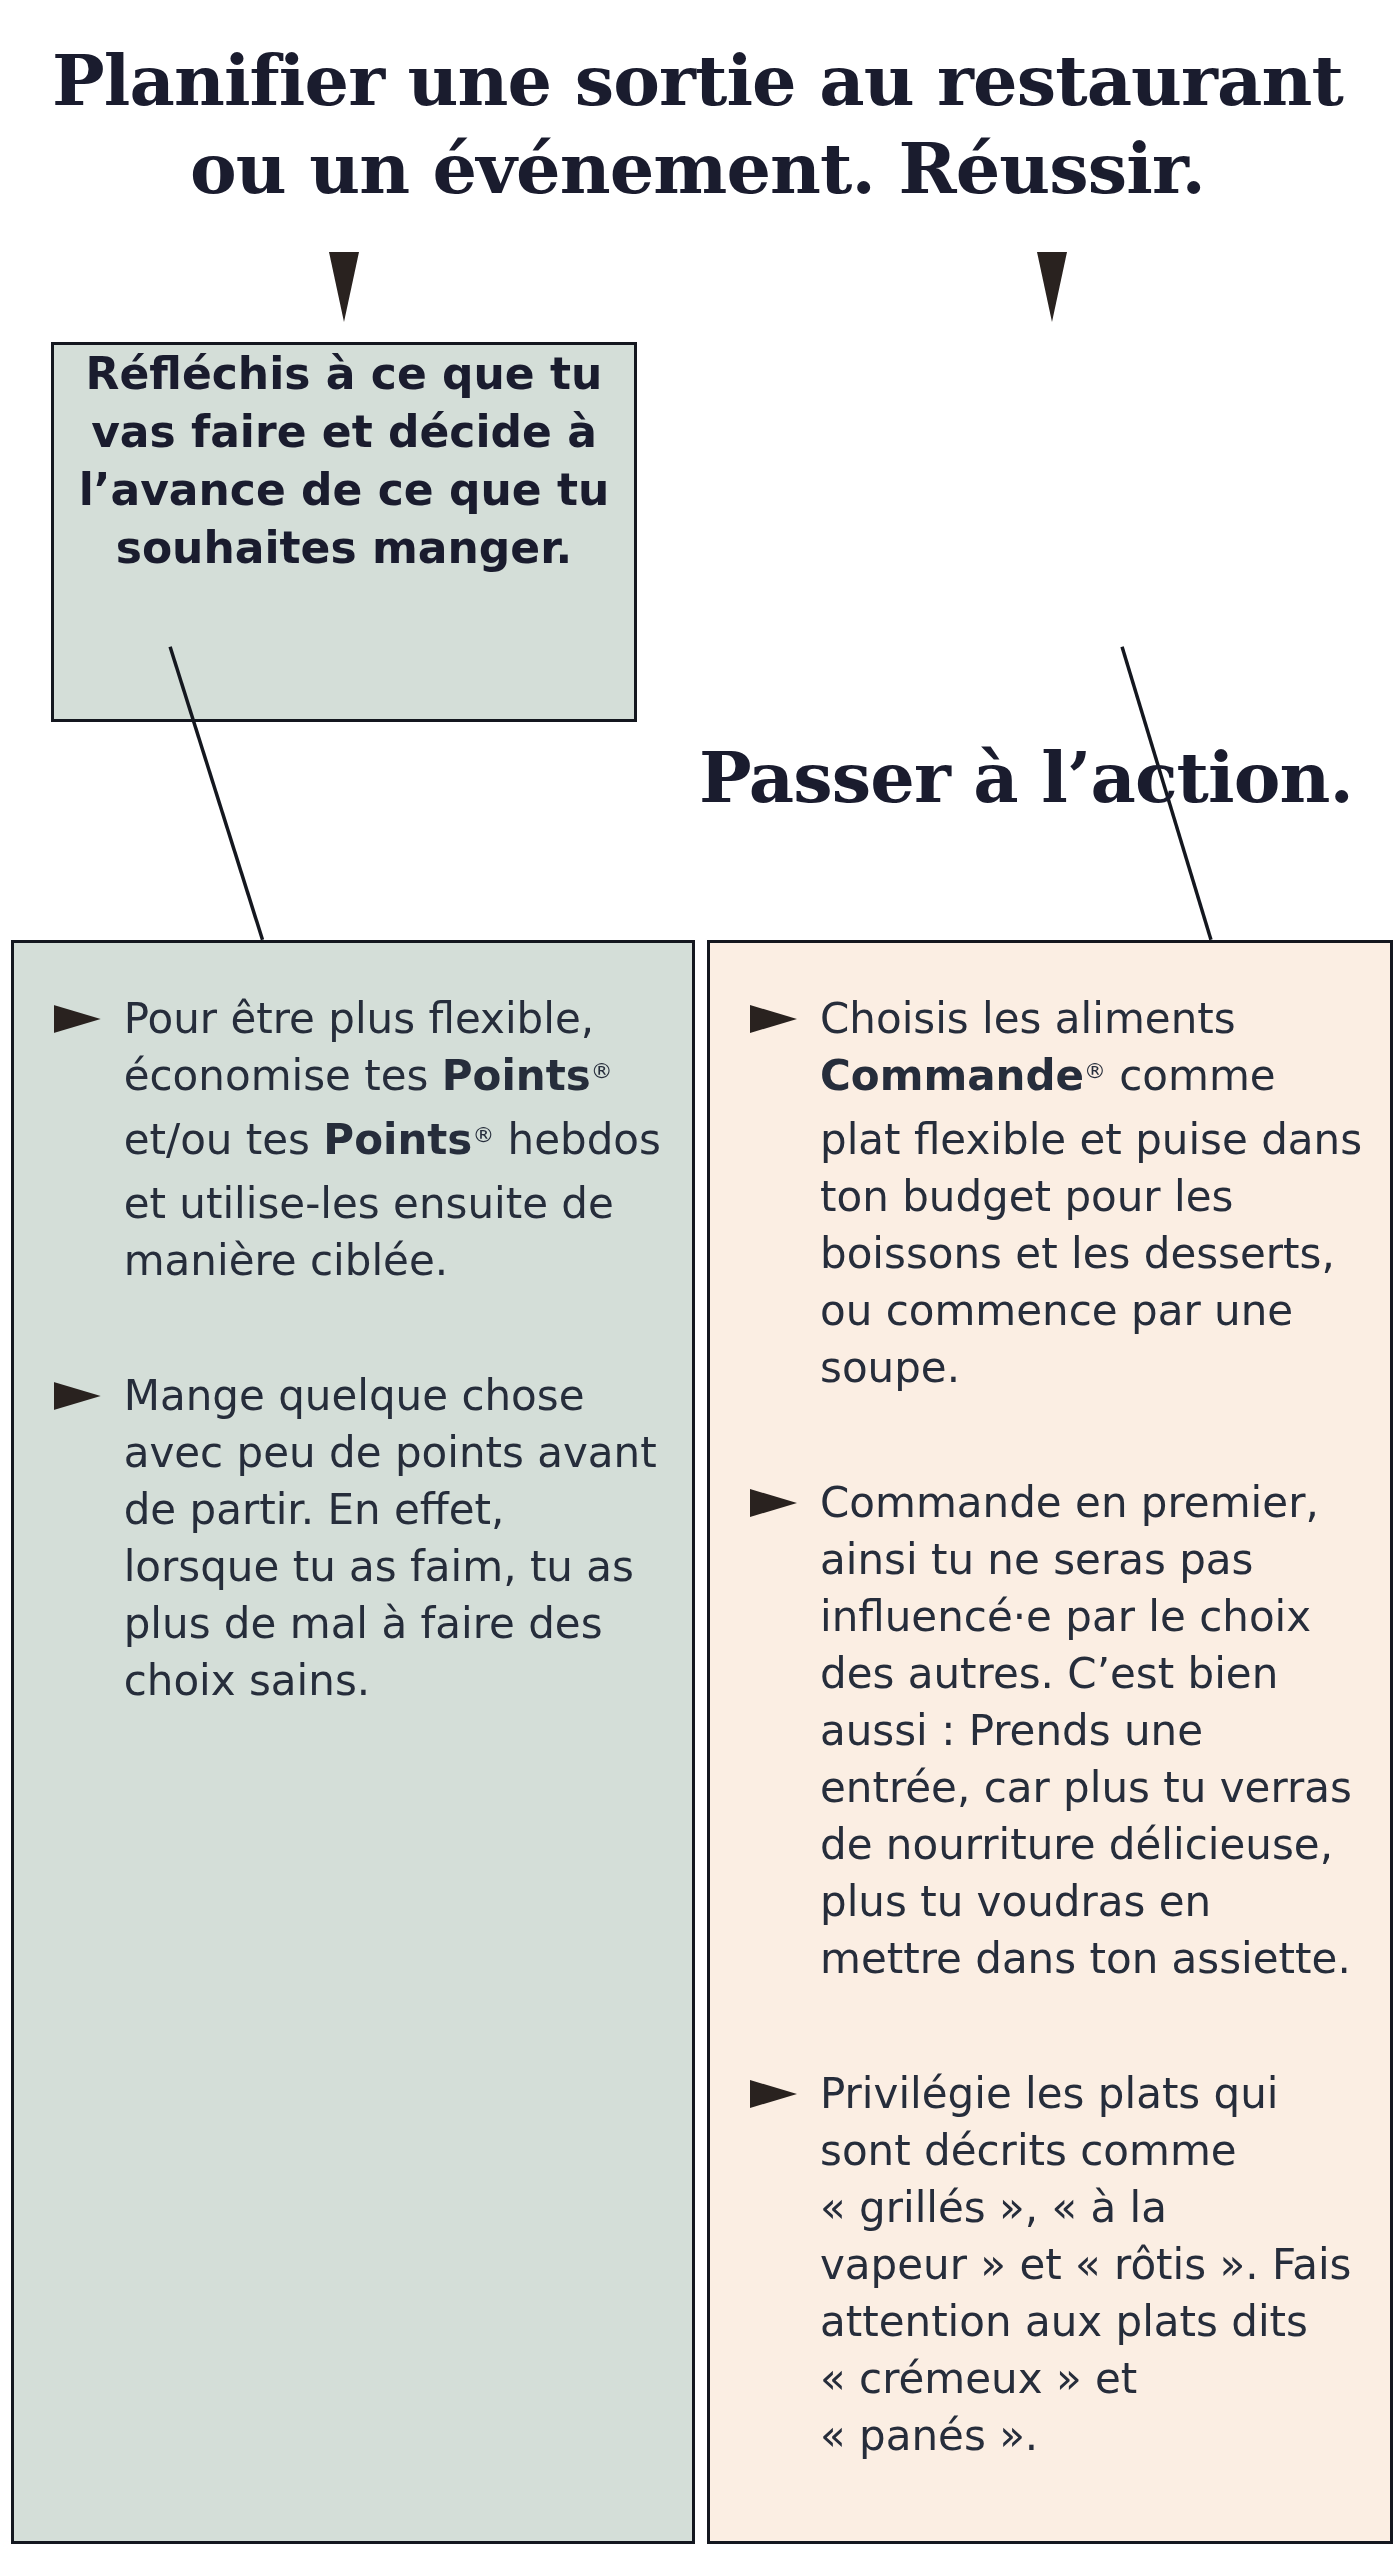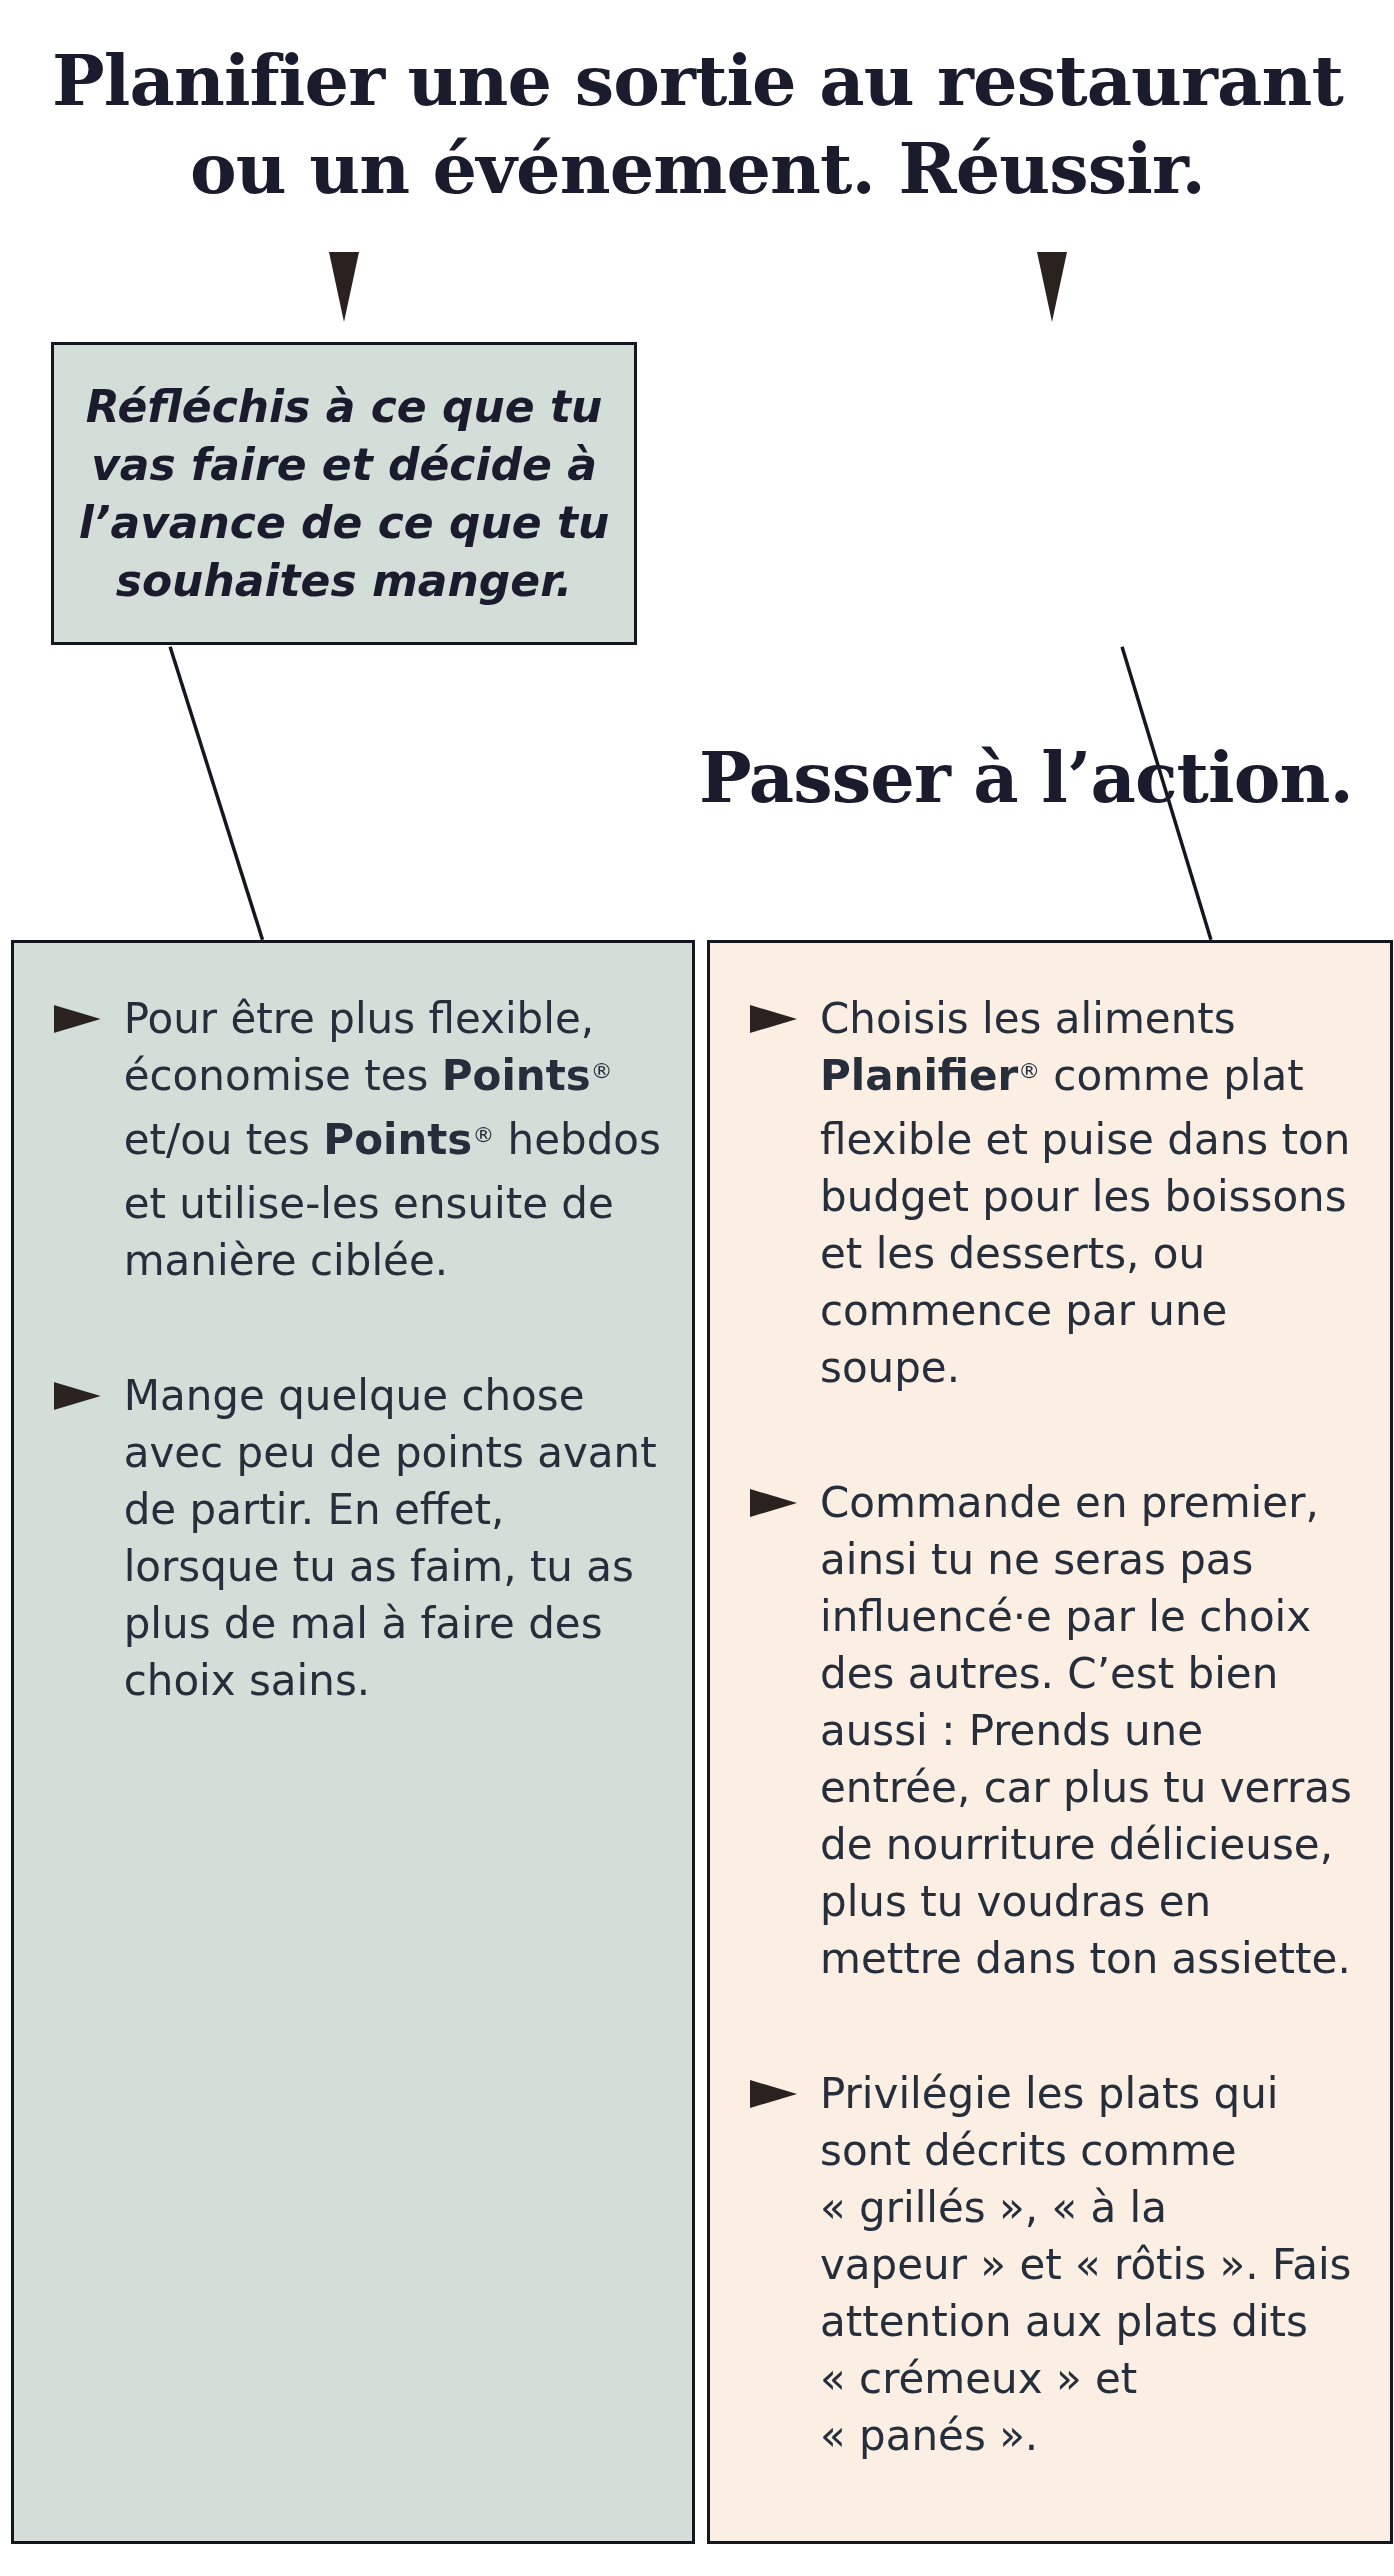--- a/index.html
+++ b/index.html
@@ -29,23 +29,23 @@
   
   .down-arrow{
     position:absolute; top:252px; width:30px; height:70px;
     background:var(--marker);
     clip-path:polygon(0 0,100% 0,50% 100%);
   }
   .down-arrow.left{left:329px;}
   .down-arrow.right{left:1037px;}
   
   .plan-box{
-    position:absolute; top:342px; height:303px; box-sizing:border-box;
+    position:absolute; top:342px; height:380px; box-sizing:border-box;
     border:3.5px solid var(--ink);
-    display:flex; align-items:center; justify-content:center;font-style:italic;
+    display:flex; align-items:flex-start; justify-content:center;
   }
   .plan-box.left{left:51px; width:586px; background:var(--sage);}
   .plan-box.right{left:760px; width:585px; background:var(--cream);}
   .plan-box .txt{
     text-align:center; color:var(--title-ink);
     font-weight:700; font-size:44px; line-height:58px;
     white-space:pre-line;
   }
   
   svg.connectors{position:absolute; left:0; top:0; pointer-events:none;}
@@ -106,21 +106,21 @@
         <span class="bullet-marker"></span>
         <div class="bullet-text"><span>Mange quelque chose avec peu de points avant de partir. En effet, lorsque tu as faim, tu as plus de mal à faire des choix sains.</span></div>
       </div>
     </div>
   </div>
 
   <div class="action-box right">
     <div class="bullets">
       <div class="bullet">
         <span class="bullet-marker"></span>
-        <div class="bullet-text"><span>Choisis les aliments </span><span class="b">Planifier</span><span class="sup">®</span><span> comme plat flexible et puise dans ton budget pour les boissons et les desserts, ou commence par une soupe.</span></div>
+        <div class="bullet-text"><span>Choisis les aliments </span><span class="b">Commande</span><span class="sup">®</span><span> comme plat flexible et puise dans ton budget pour les boissons et les desserts, ou commence par une soupe.</span></div>
       </div>
       <div class="bullet">
         <span class="bullet-marker"></span>
         <div class="bullet-text"><span>Commande en premier, ainsi tu ne seras pas influencé·e par le choix des autres. C’est bien aussi&nbsp;: Prends une entrée, car plus tu verras de nourriture délicieuse, plus tu voudras en mettre dans ton assiette.</span></div>
       </div>
       <div class="bullet">
         <span class="bullet-marker"></span>
         <div class="bullet-text"><span>Privilégie les plats qui sont décrits comme «&nbsp;grillés&nbsp;», «&nbsp;à la vapeur&nbsp;» et «&nbsp;rôtis&nbsp;». Fais attention aux plats dits «&nbsp;crémeux&nbsp;» et «&nbsp;panés&nbsp;».</span></div>
       </div>
     </div>

